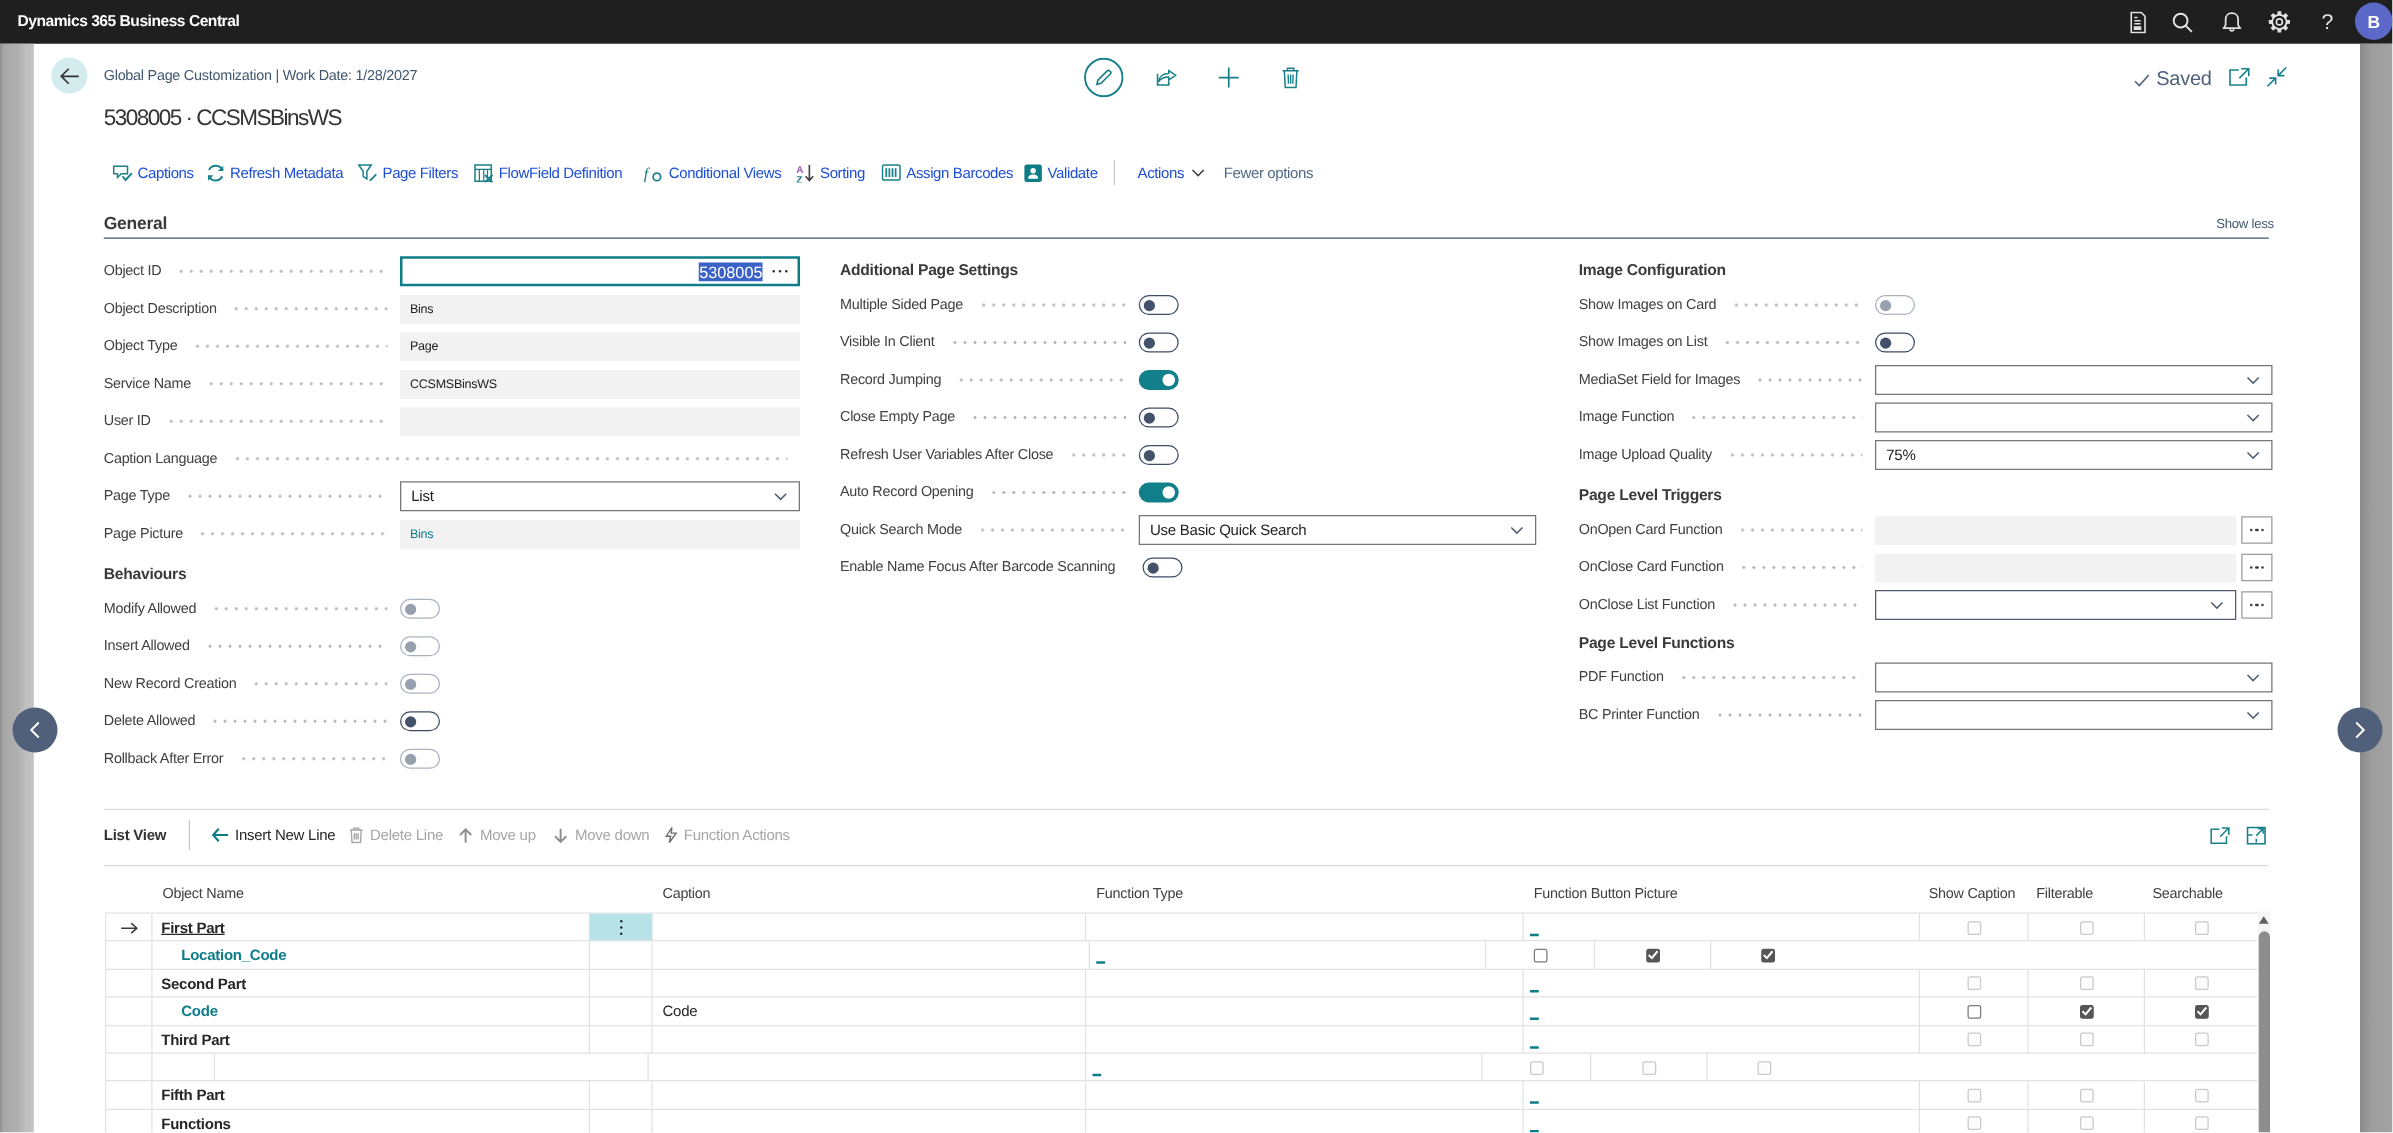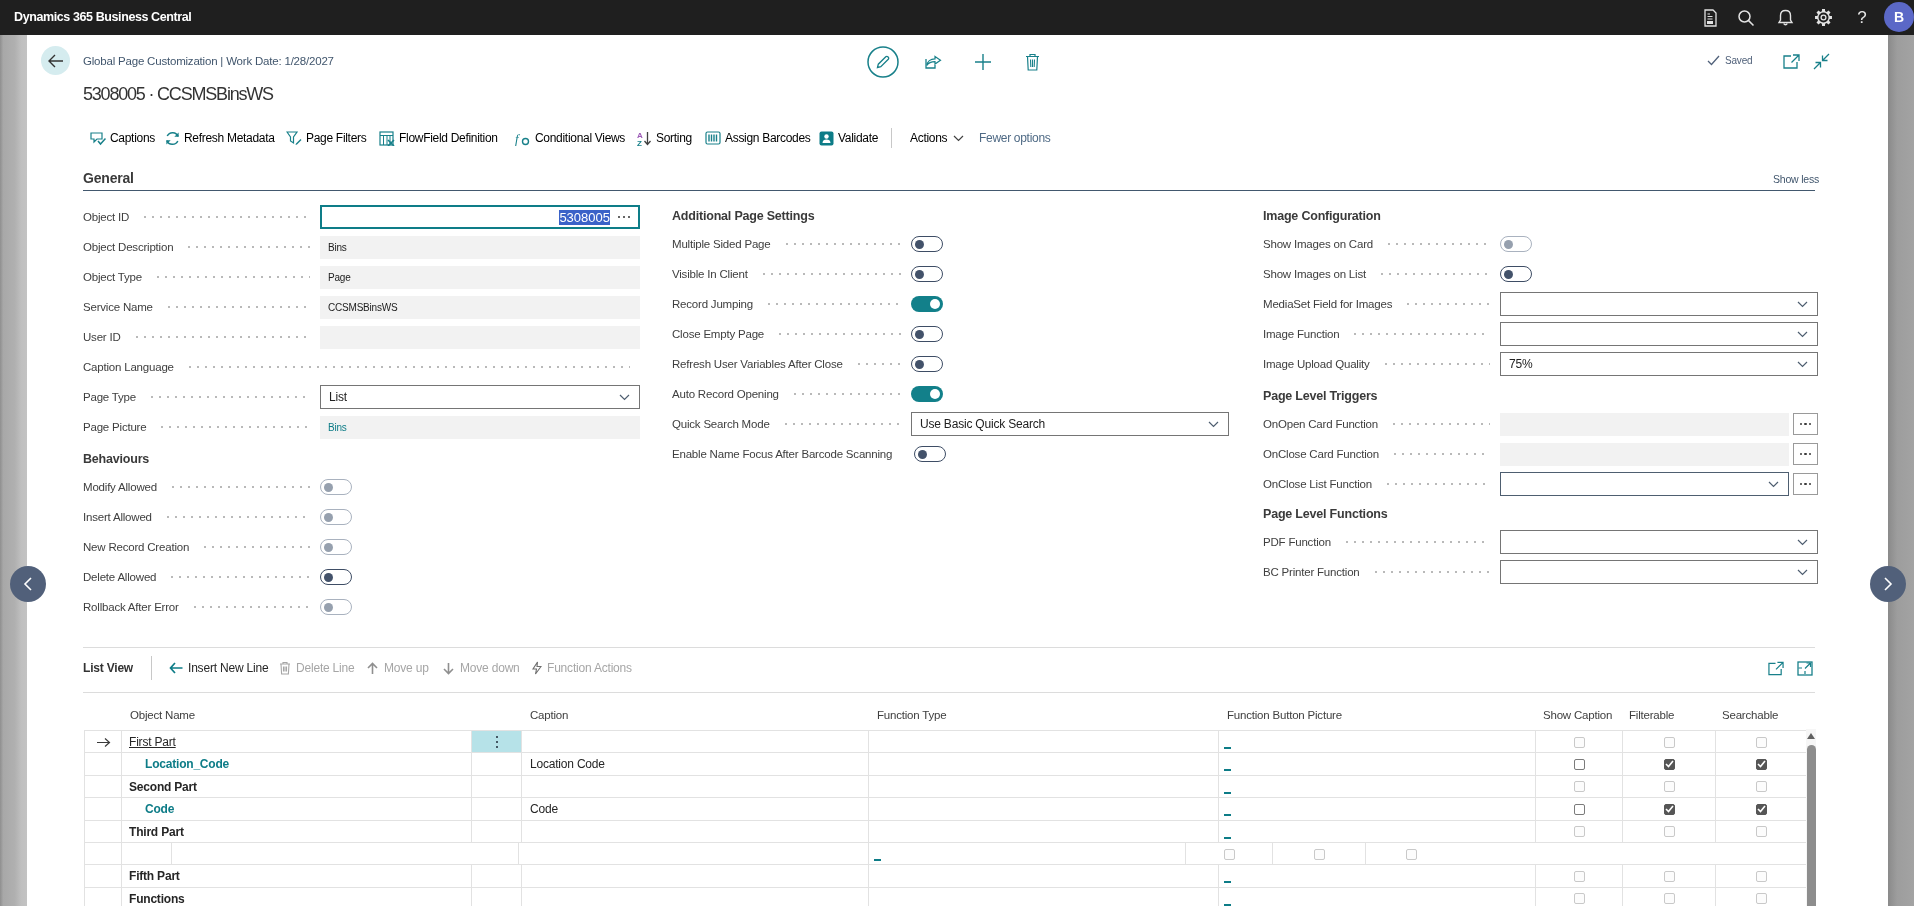--- a/index.html
+++ b/index.html
@@ -11,24 +11,24 @@
 .avatar{position:absolute;left:1884px;top:2px;width:30px;height:30px;border-radius:50%;background:#5b68c7;color:#fff;font-size:14px;font-weight:700;display:flex;align-items:center;justify-content:center}
 .strip-l{position:absolute;left:0;top:35px;width:27px;height:871px;background:linear-gradient(90deg,#8f8f8f 0,#a8a8a8 12%,#b0b0b0 55%,#bfbfbf 78%,#c3c3c3 100%)}
 .strip-r{position:absolute;left:1888px;top:35px;width:26px;height:871px;background:linear-gradient(90deg,#8a8a8a 0,#9d9d9d 35%,#a3a3a3 100%)}
 .navcirc{position:absolute;width:36px;height:36px;border-radius:50%;background:#51607a;color:#fff;display:flex;align-items:center;justify-content:center;z-index:50}
 .navcirc svg{display:block}
 
 .backcirc{position:absolute;left:41px;top:46px;width:29px;height:29px;border-radius:50%;background:#d5ecef;display:flex;align-items:center;justify-content:center}
 .crumb{position:absolute;left:83px;top:55px;font-size:11.5px;letter-spacing:-0.2px;color:#41566d}
 .hicons{position:absolute;top:46px}
 .title{position:absolute;left:83px;top:84px;font-size:18px;color:#333;letter-spacing:-1.2px}
-.saved{position:absolute;left:1707px;top:55px;font-size:10px;letter-spacing:-0.2px;color:#50617a;display:flex;align-items:center;gap:5px}
+.saved{position:absolute;left:1707px;top:55px;font-size:16px;letter-spacing:-0.2px;color:#50617a;display:flex;align-items:center;gap:5px}
 
 .abar{position:absolute;left:0;top:0;height:26px}
-.aitem{position:absolute;top:0;height:26px;display:flex;align-items:center;gap:4px;font-size:12px;letter-spacing:-0.3px;color:#000000;white-space:nowrap}
+.aitem{position:absolute;top:0;height:26px;display:flex;align-items:center;gap:4px;font-size:12px;letter-spacing:-0.3px;color:#1d4ed8;white-space:nowrap}
 .aitem svg{display:block}
 
 .sechead{position:absolute;left:83px;top:170px;font-size:14px;letter-spacing:-0.2px;font-weight:700;color:#3a3a3a}
 .secline{position:absolute;left:83px;top:190px;width:1732px;height:1px;background:#42586e}
 .showless{position:absolute;left:1773px;top:173px;font-size:10.5px;letter-spacing:-0.2px;color:#41566d}
 
 .col{position:absolute;top:0}
 .frow{position:absolute;left:0;height:30px;display:flex;align-items:center}
 .lab{font-size:11.5px;letter-spacing:-0.2px;color:#404040;white-space:nowrap}
 .dots{flex:1;height:4px;margin:0 10px 0 12px;align-self:center;background-image:radial-gradient(circle,#b9b9b9 1.15px,rgba(0,0,0,0) 1.3px);background-size:8px 4px;background-repeat:repeat-x;background-position:0 50%}
@@ -601,21 +601,21 @@
     <div class="th" style="left:1143px">Function Button Picture</div>
     <div class="th" style="left:1459px">Show Caption</div>
     <div class="th" style="left:1545px">Filterable</div>
     <div class="th" style="left:1638px">Searchable</div>
     <div class="trow" style="top:30.0px">
       <div class="tc" style="width:38px;justify-content:center">
         <svg width="15" height="11" viewBox="0 0 15 11">
           <path d="M1 5.5 H13 M9 1.5 L13.5 5.5 L9 9.5" stroke="#3a3a3a" stroke-width="1.2" fill="none"></path>
         </svg>
       </div>
-      <div class="tc" style="width:350px;padding-left:7px;font-weight:400;text-decoration:underline;color:#262626">First Part</div>
+      <div class="tc" style="width:350px;padding-left:7px;font-weight:700;text-decoration:underline;color:#262626">First Part</div>
       <div class="tc" style="width:50px;background:#b6e2e8">
         <div style="margin:0 auto;display:flex;flex-direction:column;gap:3px;align-items:center">
           <i style="width:2px;height:2px;background:#1f2a38;border-radius:50%"></i>
           <i style="width:2px;height:2px;background:#1f2a38;border-radius:50%"></i>
           <i style="width:2px;height:2px;background:#1f2a38;border-radius:50%"></i>
         </div>
       </div>
       <div class="tc" style="width:347px;padding-left:8px"></div>
       <div class="tc" style="width:350px"></div>
       <div class="tc" style="width:317px">
@@ -628,21 +628,20 @@
         <div class="cbx dis"></div>
       </div>
       <div class="tc" style="width:91px;border-right:none">
         <div class="cbx dis"></div>
       </div>
     </div>
     <div class="trow" style="top:52.4px">
       <div class="tc" style="width:38px;justify-content:center"></div>
       <div class="tc" style="width:350px;padding-left:23px;font-weight:700;color:#0d7c87">Location_Code</div>
       <div class="tc" style="width:50px"></div>
-      <div class="tc" style="width:347px;padding-left:8px">Location Code</div>
       <div class="tc" style="width:350px"></div>
       <div class="tc" style="width:317px">
         <div class="dash"></div>
       </div>
       <div class="tc" style="width:87px">
         <div class="cbx un"></div>
       </div>
       <div class="tc" style="width:93px">
         <div class="cbx chk">
           <svg width="9" height="8" viewBox="0 0 9 8">

